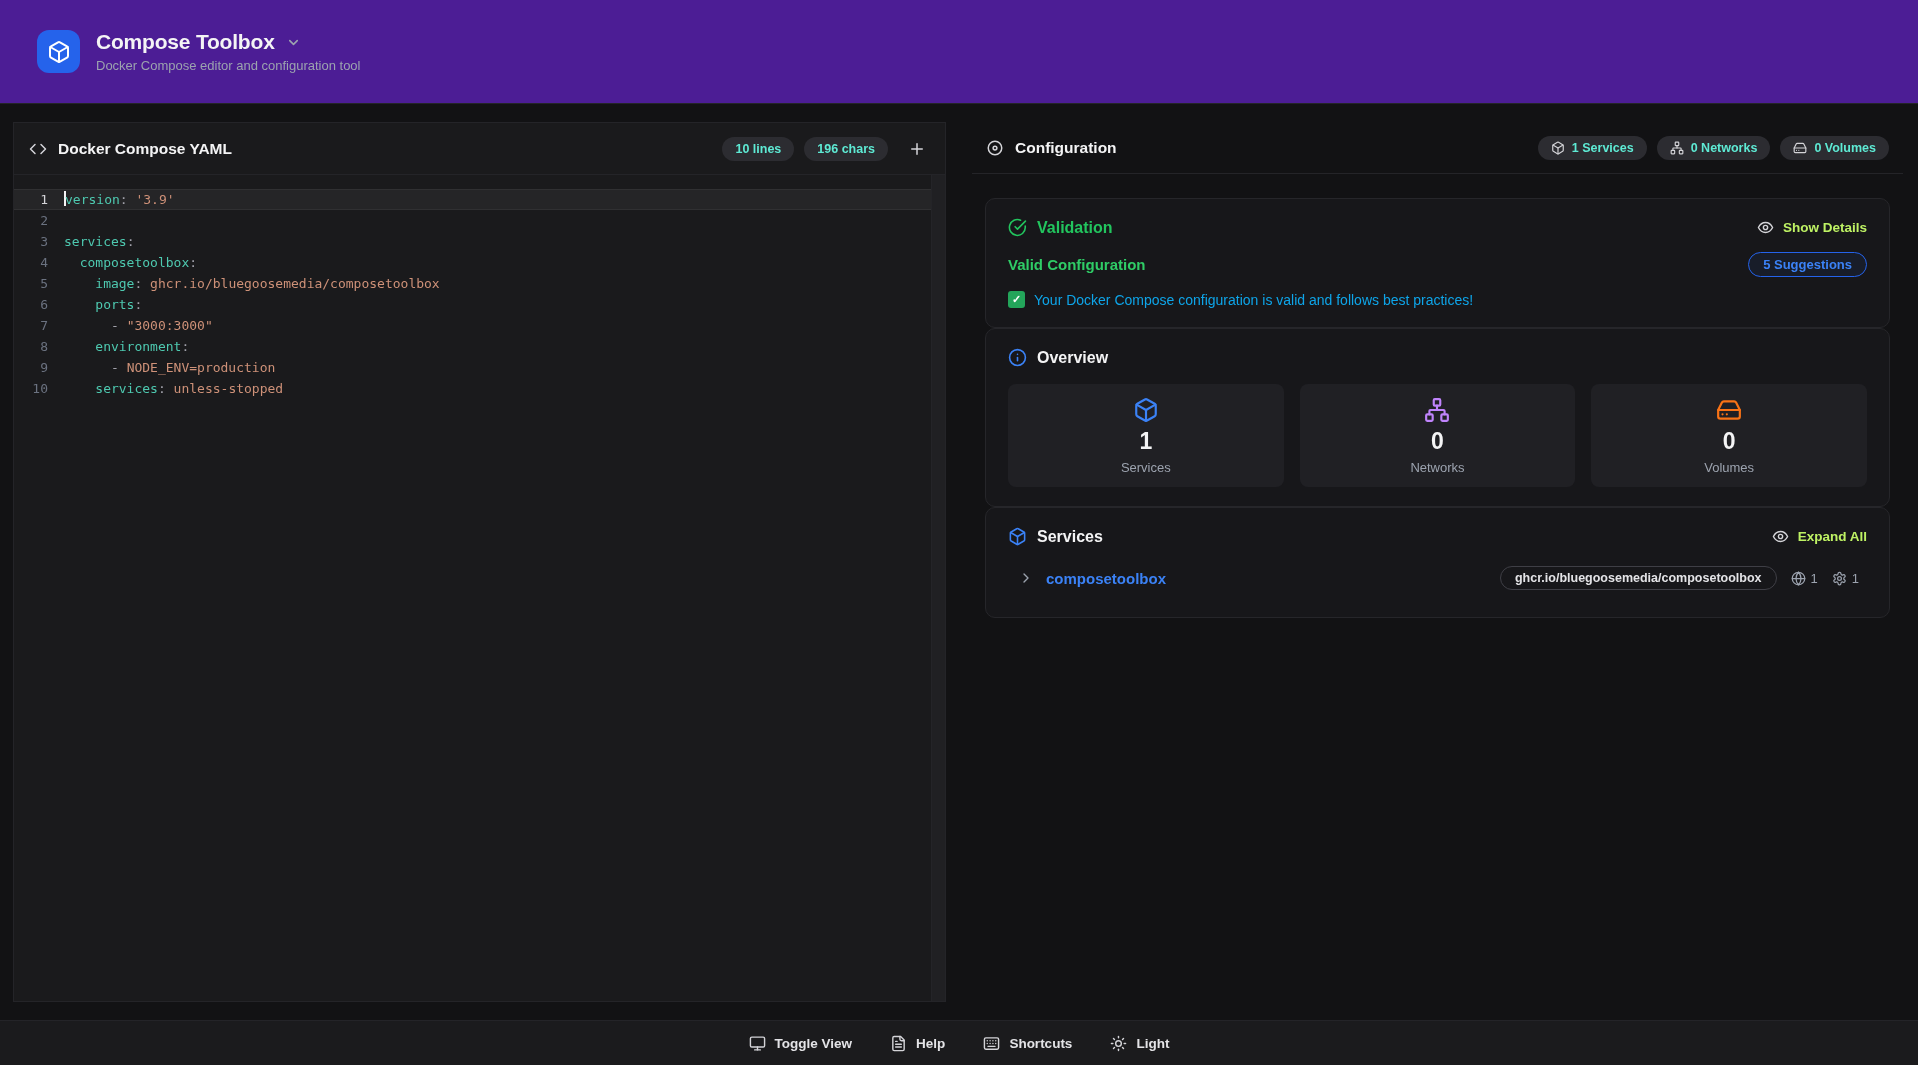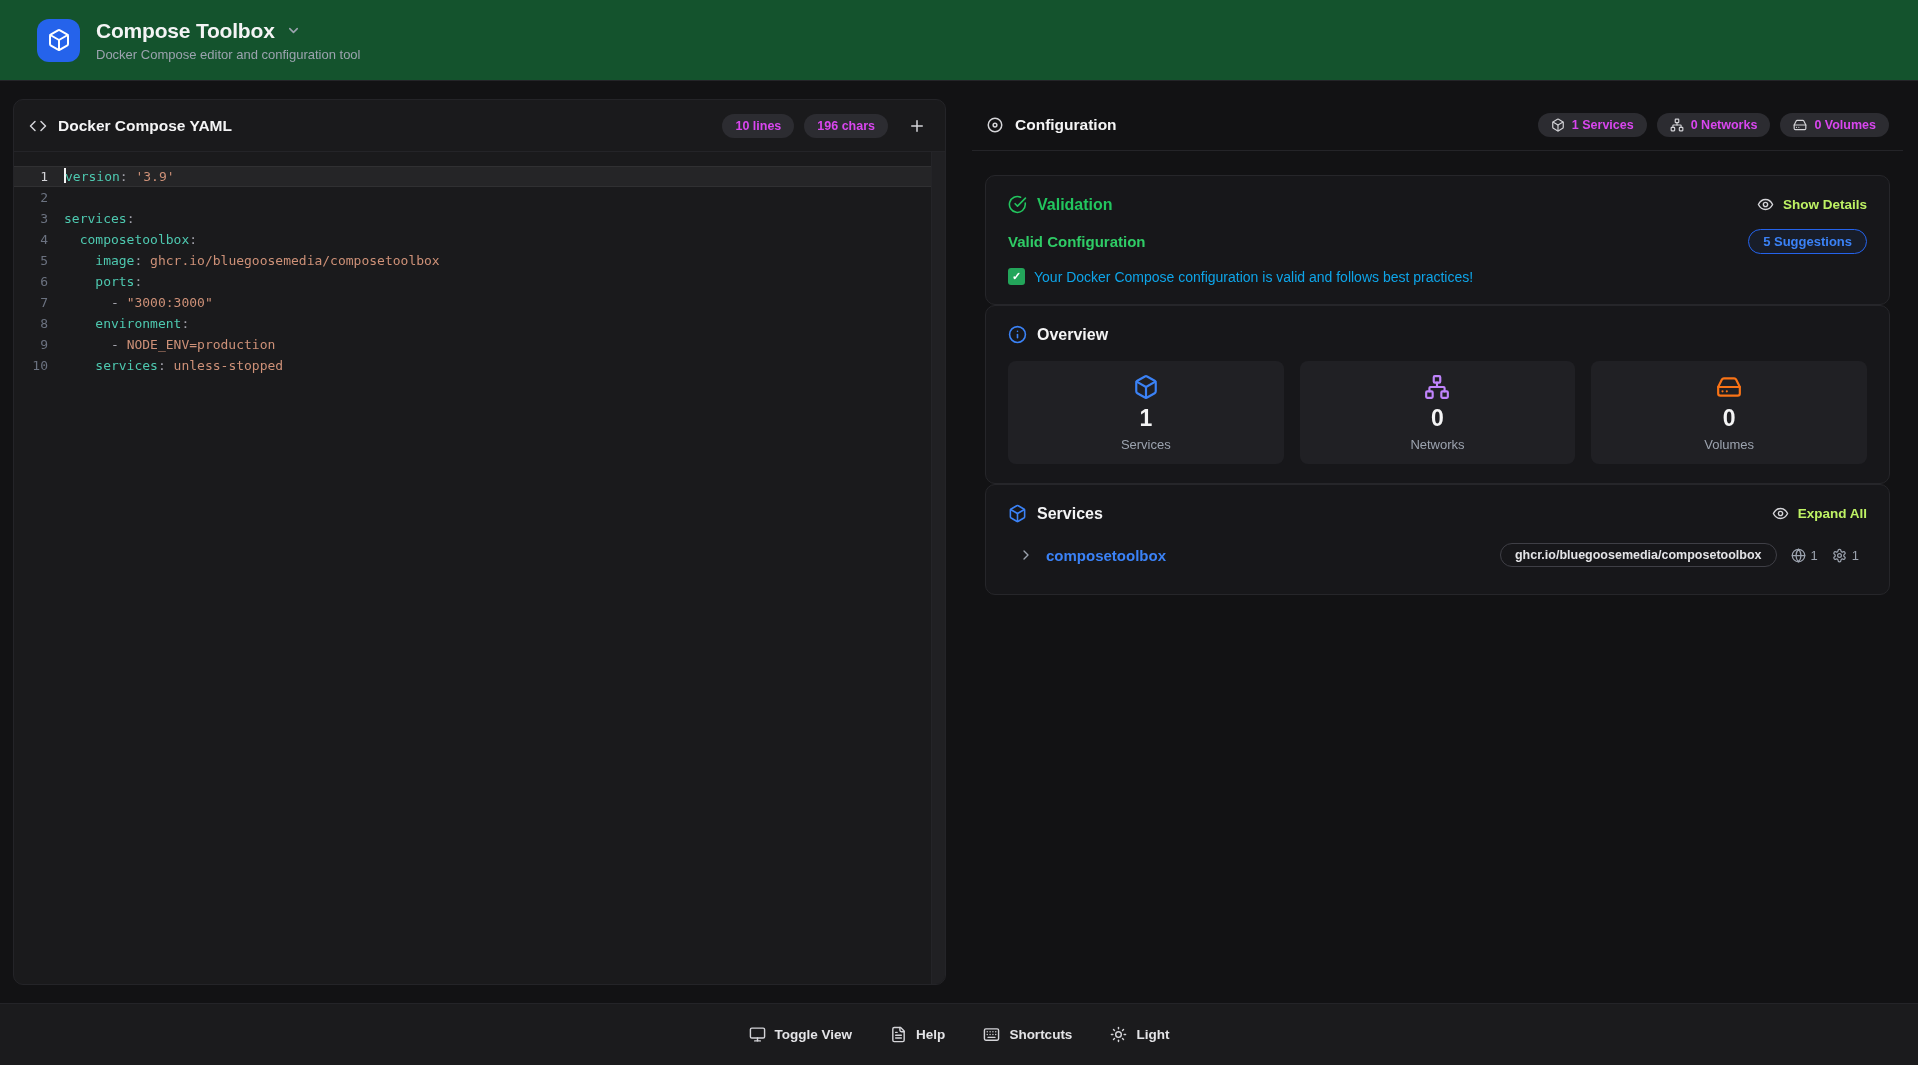--- a/index.html
+++ b/index.html
@@ -6,21 +6,21 @@
   html,body { width:1918px; height:1065px; }
   body {
     background:#121214; color:#e4e4e7;
     font-family:"Liberation Sans", sans-serif;
     display:flex; flex-direction:column; overflow:hidden;
   }
   svg { display:block; }
 
   
   .app-header {
-    flex:none; height:81px; background:#14532d;
+    flex:none; height:104px; background:#4c1d95;
     border-bottom:1px solid #242428;
     display:flex; align-items:center; padding:0 37px; gap:16px;
   }
   .logo {
     width:43px; height:43px; border-radius:12px; background:#2563eb;
     display:flex; align-items:center; justify-content:center; flex:none;
   }
   .logo svg { width:24px; height:24px; stroke:#ffffff; }
   .title-wrap { display:flex; flex-direction:column; gap:4px; }
   .title-row { display:flex; align-items:center; gap:9px; }
@@ -28,33 +28,33 @@
   .chev-btn { background:none; border:none; color:#9ca3af; cursor:pointer; padding:2px; }
   .chev-btn svg { width:15px; height:15px; }
   .app-subtitle { font-size:13px; color:#9ca3af; }
 
   
   .main { flex:1; min-height:0; display:flex; gap:26px; padding:18px 15px 18px 13px; }
   .panel {
     flex:1; min-width:0; display:flex; flex-direction:column;
   }
   .panel.left {
-    background:#1a1a1c; border:1px solid #242428; border-radius:10px; overflow:hidden;
+    background:#1a1a1c; border:1px solid #242428; border-radius:0; overflow:hidden;
   }
   .panel-head {
     flex:none; height:52px; display:flex; align-items:center;
     justify-content:space-between; padding:0 15px; border-bottom:1px solid #242428;
   }
   .panel-head .ph-left { display:flex; align-items:center; gap:11px; }
   .panel-head .ph-right { display:flex; align-items:center; gap:10px; }
   .panel-title { font-size:15.5px; font-weight:700; color:#f4f4f5; }
   .ph-icon { width:18px; height:18px; stroke:#d4d4d8; }
 
   .pill {
-    background:#2c2c31; color:#d946ef; font-size:12.5px; font-weight:600;
+    background:#2c2c31; color:#5eead4; font-size:12.5px; font-weight:600;
     padding:5px 13px; border-radius:999px; display:inline-flex; align-items:center; gap:7px;
     white-space:nowrap;
     text-align:right;
   }
   .pill svg { width:14px; height:14px; stroke:#d4d4d8; }
   .icon-btn { background:none; border:none; color:#d4d4d8; cursor:pointer; padding:4px; margin-left:6px; }
   .icon-btn svg { width:18px; height:18px; stroke:#d4d4d8; }
 
   
   .editor {
@@ -131,21 +131,21 @@
   .service-right { margin-left:auto; display:flex; align-items:center; gap:14px; }
   .image-pill {
     border:1px solid #3f3f46; border-radius:999px; padding:4px 14px;
     font-size:12.5px; font-weight:600; color:#e4e4e7; white-space:nowrap;
   }
   .count-item { display:flex; align-items:center; gap:5px; color:#9ca3af; font-size:13px; }
   .count-item svg { width:15px; height:15px; stroke:#9ca3af; }
 
   
   .footer-toolbar {
-    flex:none; height:62px; background:#1b1b1d; border-top:1px solid #242428;
+    flex:none; height:45px; background:#1b1b1d; border-top:1px solid #242428;
     display:flex; align-items:center; justify-content:center; gap:14px;
   }
   .footer-btn {
     background:none; border:none; cursor:pointer; color:#e4e4e7;
     font-size:13.5px; font-weight:600; display:inline-flex; align-items:center; gap:9px;
     padding:6px 12px; border-radius:6px; font-family:"Liberation Sans", sans-serif;
   }
   .footer-btn svg { width:17px; height:17px; stroke:#d4d4d8; }
 </style>
 </head>

